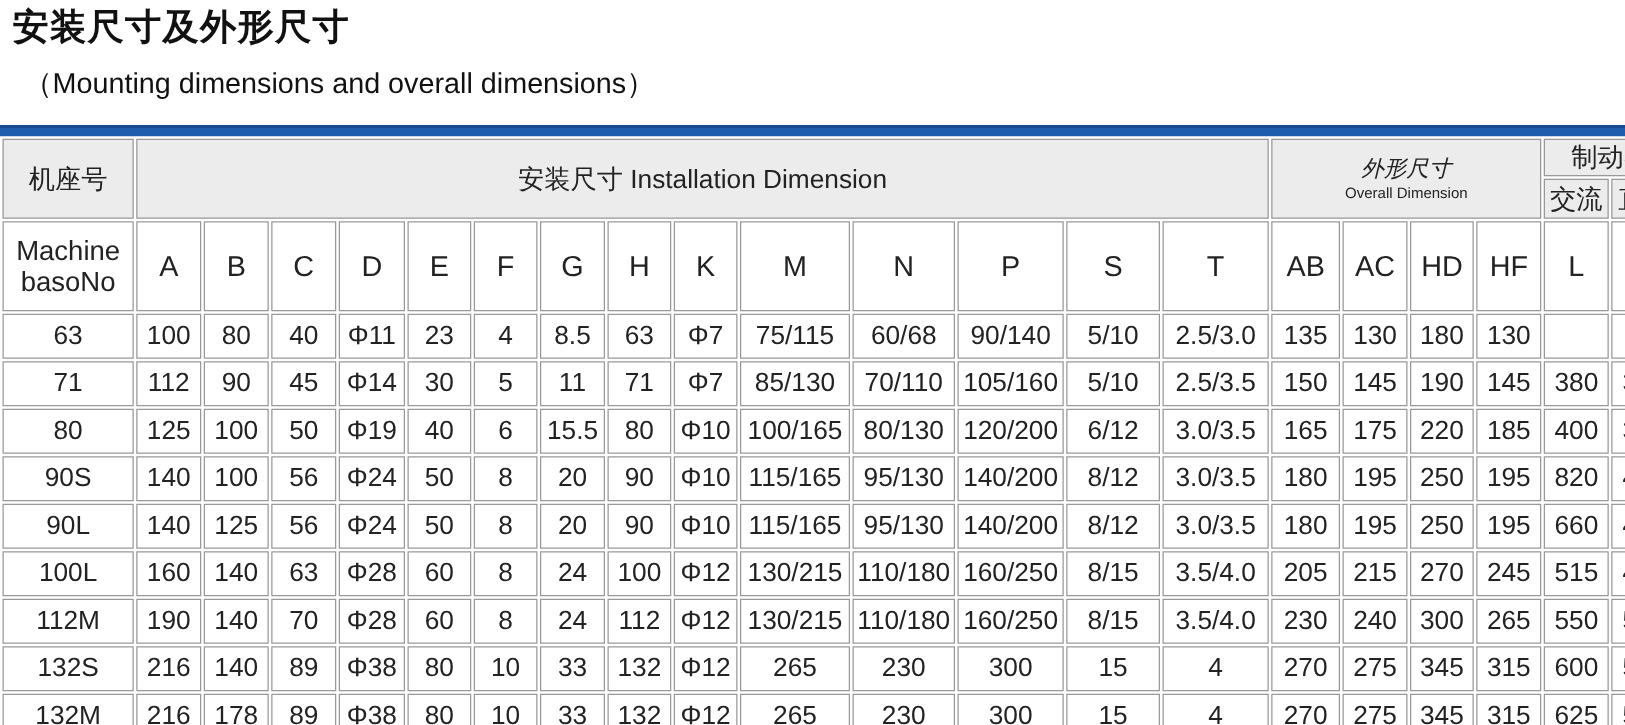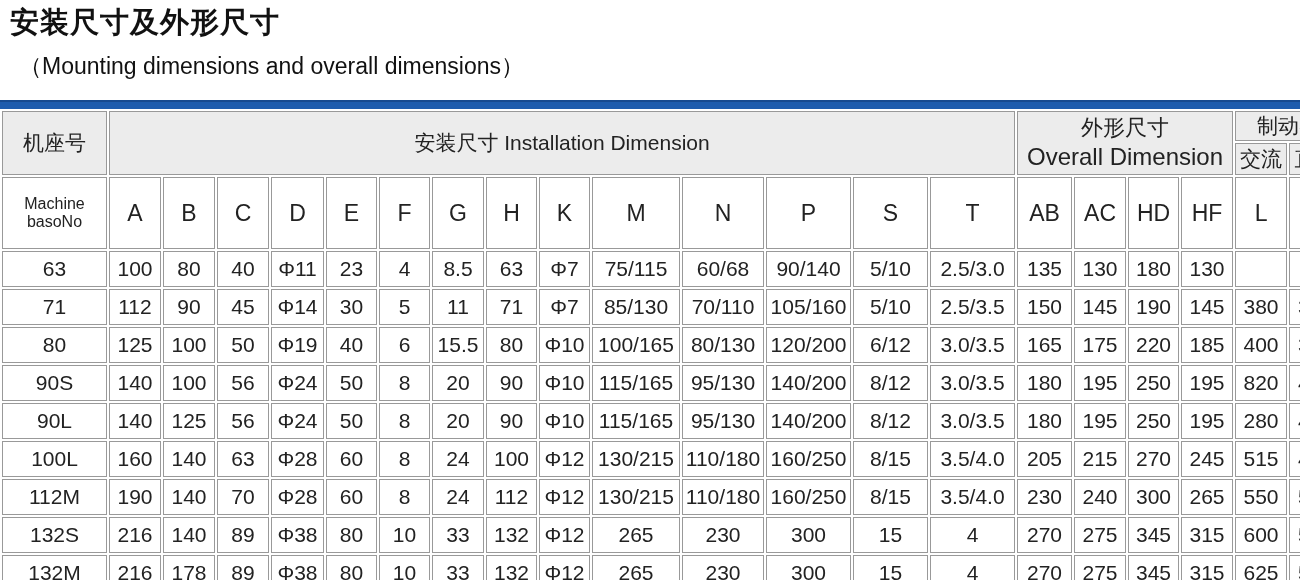--- a/index.html
+++ b/index.html
@@ -51,23 +51,23 @@
     font-weight: normal;
     color: #222222;
     padding: 0;
     overflow: hidden;
     background: #ffffff;
   }
   thead th.gray { background: #ececec; }
   tr.h1 th { height: 28px; font-size: 21px; }
   tr.h2 th { height: 30px; font-size: 21px; }
   tr.h3 th { height: 70px; font-size: 23px; }
-  tr.h3 th.machine-en { font-size: 16px; line-height: 1.15; margin-top: 40px; }
-  .two-line div { line-height: 1.22; font-size: 24px; }
-  .two-line div.zh-line { font-size: 22px; }
+  tr.h3 th.machine-en { font-size: 22px; line-height: 1.15; margin-top: 40px; }
+  .two-line div { line-height: 1.22; font-size: 12px; }
+  .two-line div.zh-line { font-size: 18px; font-style: italic; }
   tbody td { height: 34px; font-size: 21px; }
 </style>
 </head>
 <body>
 
 <div class="page">
 
   <h1 class="title">安装尺寸及外形尺寸</h1>
   <div class="subtitle">（Mounting dimensions and overall dimensions）</div>
 
@@ -244,21 +244,21 @@
           <td>Φ10</td>
           <td>115/165</td>
           <td>95/130</td>
           <td>140/200</td>
           <td>8/12</td>
           <td>3.0/3.5</td>
           <td>180</td>
           <td>195</td>
           <td>250</td>
           <td>195</td>
-          <td>280</td>
+          <td>660</td>
           <td>410</td>
         </tr>
         <tr>
           <td>100L</td>
           <td>160</td>
           <td>140</td>
           <td>63</td>
           <td>Φ28</td>
           <td>60</td>
           <td>8</td>

